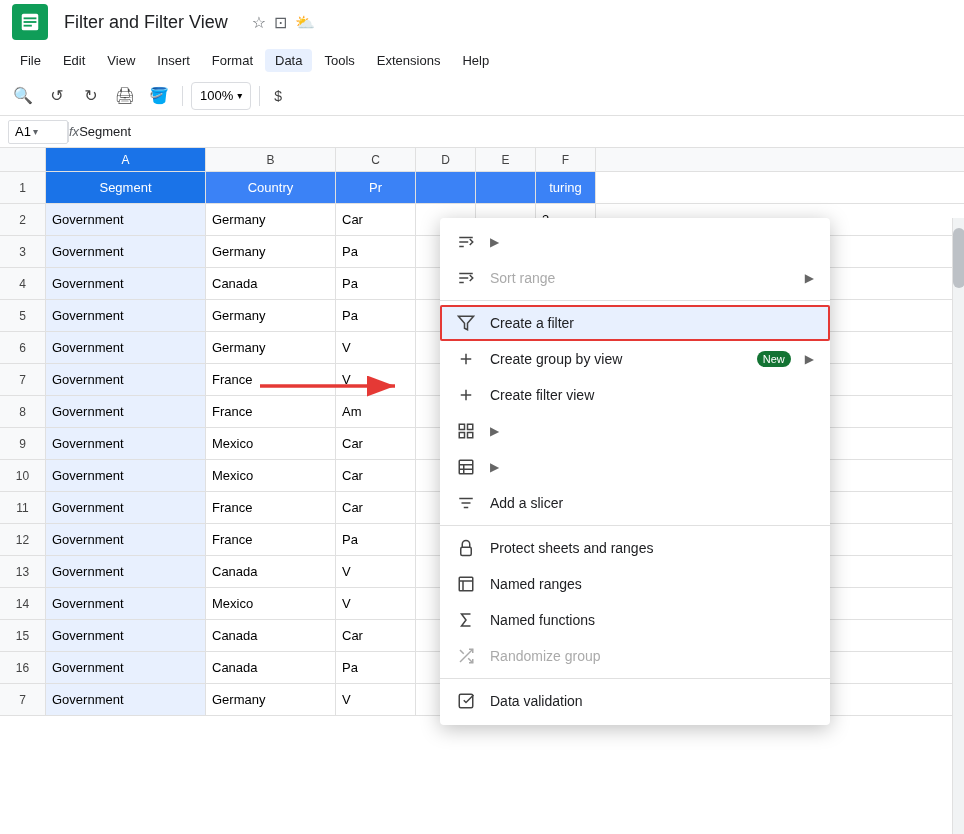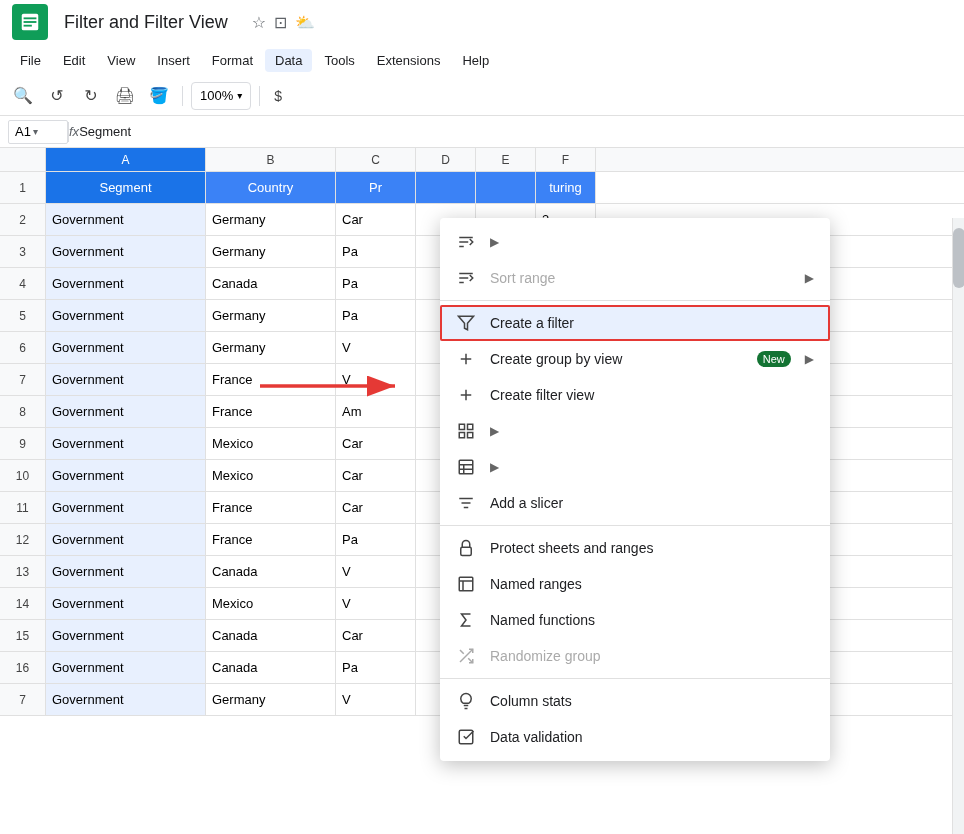--- a/index.html
+++ b/index.html
@@ -629,32 +629,20 @@
             </svg>
           </div>
     <div class="dropdown-item-label">Randomize group</div>
 
   </div>
         <div class="menu-section-sep"></div>
         <div class="dropdown-item">
 
     <div class="dropdown-item-icon">
             <svg width="18" height="18" viewBox="0 0 24 24" fill="none" stroke="#444" stroke-width="2">
-              <path d="M9 18h6"></path>
-              <path d="M10 22h4"></path>
-              <path d="M12 2a7 7 0 0 1 7 7c0 2.5-1.3 4.7-3.2 6H8.2C6.3 13.7 5 11.5 5 9a7 7 0 0 1 7-7z"></path>
-            </svg>
-          </div>
-    <div class="dropdown-item-label">Column stats</div>
-
-  </div>
-        <div class="dropdown-item">
-
-    <div class="dropdown-item-icon">
-            <svg width="18" height="18" viewBox="0 0 24 24" fill="none" stroke="#444" stroke-width="2">
               <rect x="3" y="3" width="18" height="18" rx="2"></rect>
               <polyline points="9 11 12 14 22 4"></polyline>
             </svg>
           </div>
     <div class="dropdown-item-label">Data validation</div>
 
   </div>
       </div>
   </div>
 

